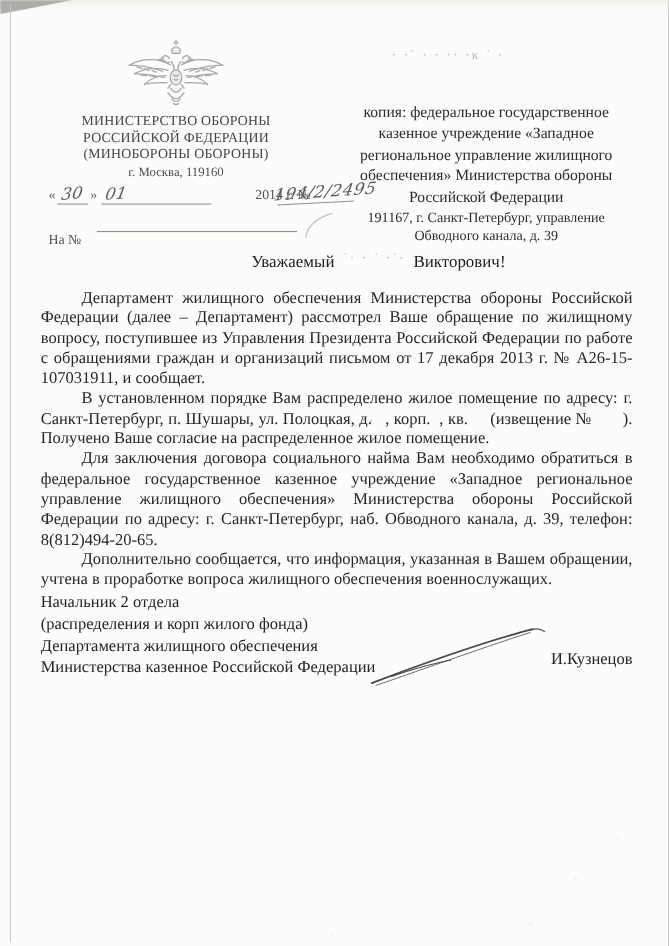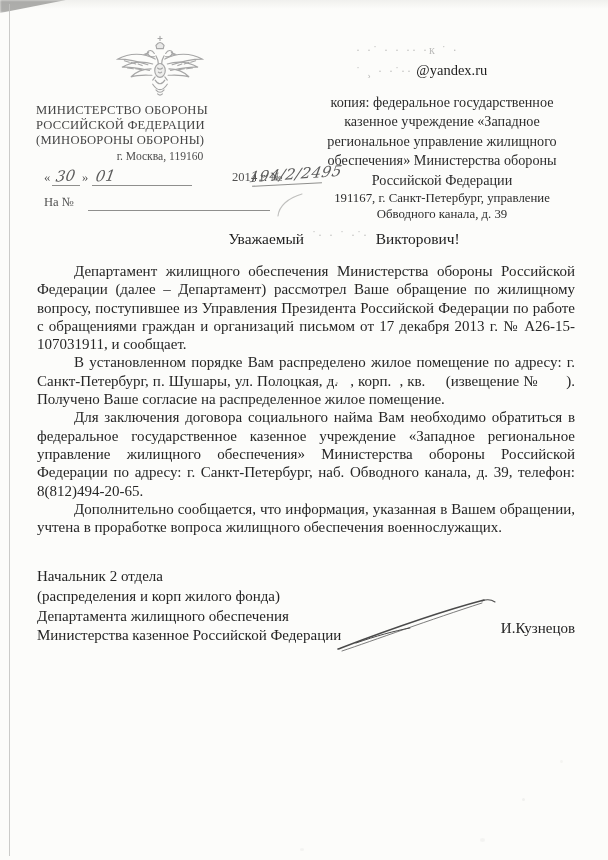--- a/index.html
+++ b/index.html
@@ -8,21 +8,21 @@
     background:#fcfcfa;overflow:hidden;
     font-family:"Liberation Serif", serif;color:#262626;
   }
   
   .left-edge-line{position:absolute;left:9px;top:4px;width:1px;height:852px;background:#c2c2c0;opacity:.85;}
   .corner-wedge{position:absolute;left:0;top:0;width:66px;height:13px;background:#9a9a98;clip-path:polygon(0 0,100% 0,0 100%);filter:blur(1px);opacity:.8;}
   .top-noise{position:absolute;left:0;top:0;right:0;height:9px;background:linear-gradient(#ebebe8,rgba(255,255,255,0));opacity:.7;}
   .speck{position:absolute;border-radius:50%;background:#8a8a86;}
   
   .emblem{position:absolute;left:110px;top:34px;width:100px;height:68px;}
-  .org-block{position:absolute;left:36px;top:103px;width:248px;
+  .org-block{position:absolute;left:36px;top:103px;width:248px;text-align:center;
     font-size:12.6px;line-height:15px;color:#454545;letter-spacing:.2px;}
   .city-line{position:absolute;left:36px;top:150px;width:248px;text-align:center;
     font-size:11.6px;color:#4c4c4c;}
   .date-row{position:absolute;left:44px;top:167px;width:300px;height:24px;font-size:12.6px;color:#515151;}
   .date-row .pr{position:absolute;top:3px;}
   .hw{font-family:"DejaVu Serif",serif;font-style:italic;color:#5c5c5c;font-size:15px;}
   .hw-day{position:absolute;left:12px;top:0;transform:skewX(-12deg) rotate(-5deg);}
   .hw-month{position:absolute;left:52px;top:0;transform:skewX(-12deg) rotate(-3deg);}
   .hw-number{position:absolute;left:206px;top:-2px;transform:skewX(-14deg) rotate(-4deg);letter-spacing:.5px;}
   .u-line{position:absolute;height:1px;background:#8f8f8d;}
@@ -38,21 +38,21 @@
   
   .salutation{position:absolute;left:0;top:230px;width:608px;box-sizing:border-box;
     padding-left:80px;text-align:center;font-size:15.4px;color:#202020;}
   .redact-gap{display:inline-block;width:64px;vertical-align:baseline;position:relative;height:10px;}
   .redact-gap .trace{position:absolute;left:4px;top:-6px;white-space:nowrap;}
   .body-text{position:absolute;left:37px;top:262px;width:538px;
     font-size:15px;line-height:18.3px;text-align:justify;color:#262626;}
   .body-text p{margin:0;text-indent:37px;}
   .rmark{position:absolute;width:2px;height:2px;border-radius:50%;background:#555;opacity:.4;}
   
-  .signoff{position:absolute;left:37px;top:567px;width:538px;font-size:15px;line-height:19.8px;color:#242424;}
+  .signoff{position:absolute;left:37px;top:539px;width:538px;font-size:15px;line-height:19.8px;color:#242424;}
   .signature-svg{position:absolute;left:295px;top:26px;width:165px;height:62px;}
   .sign-name{position:absolute;right:0;top:52px;font-size:15px;color:#242424;}
 </style>
 </head>
 <body>
 
 <div class="page">
 
   <div class="top-noise"></div>
   <div class="corner-wedge"></div>
@@ -109,31 +109,27 @@
     <div class="u-line" style="left:8px;top:18px;width:28px;"></div>
     <span class="pr" style="left:38px;">»</span>
     <span class="hw hw-month">01</span>
     <div class="u-line" style="left:48px;top:18px;width:100px;"></div>
     <span class="pr" style="left:156px;margin-left:32px;">2014 г. №</span>
     <span class="hw hw-number">194/2/2495</span>
     <div class="u-line" style="left:208px;top:17px;width:70px;transform:rotate(-3deg);"></div>
   </div>
 
   <div class="ref-row">
-    <span style="position:absolute;left:0;top:2px;">На №</span>
+    <span style="position:absolute;left:0;top:18px;">На №</span>
     <div class="u-line" style="left:44px;top:17px;width:182px;"></div>
   </div>
 
   <div class="addressee">
     <div>
       <span class="trace">· ·˙ ·  · ·· ·к ˙ ·</span>
-    </div>
-    <div style="margin-top:4px;">
-      <span class="trace">˙ ¸  · ·˙··</span>
-      <span class="email">@yandex.ru</span>
     </div>
   </div>
 
   <div class="copy-block">
     <div class="big">копия: федеральное государственное</div>
     <div class="big">казенное учреждение «Западное</div>
     <div class="big">региональное управление жилищного</div>
     <div class="big">обеспечения» Министерства обороны</div>
     <div class="big">Российской Федерации</div>
     <div class="small">191167, г. Санкт-Петербург, управление</div>

